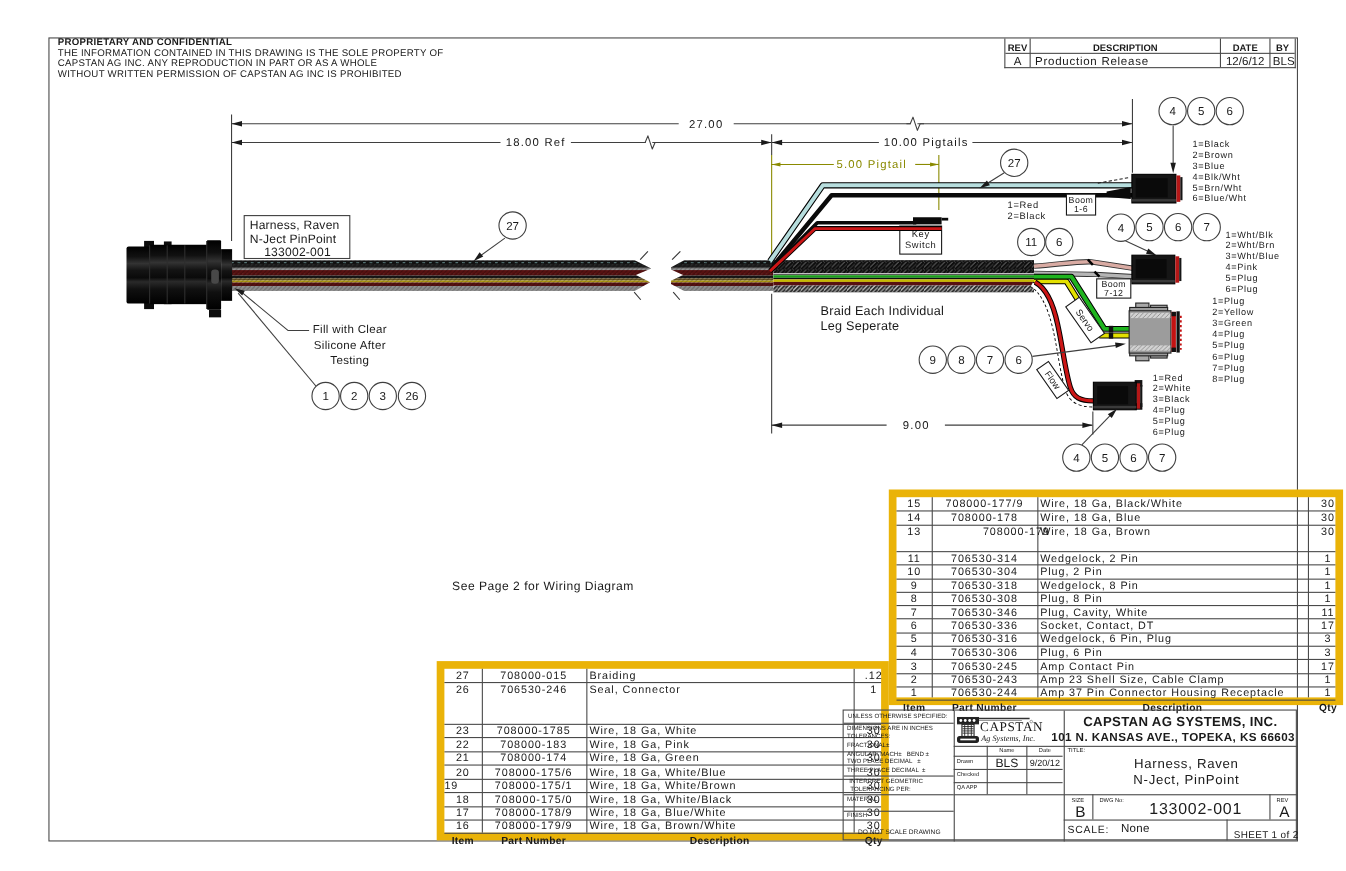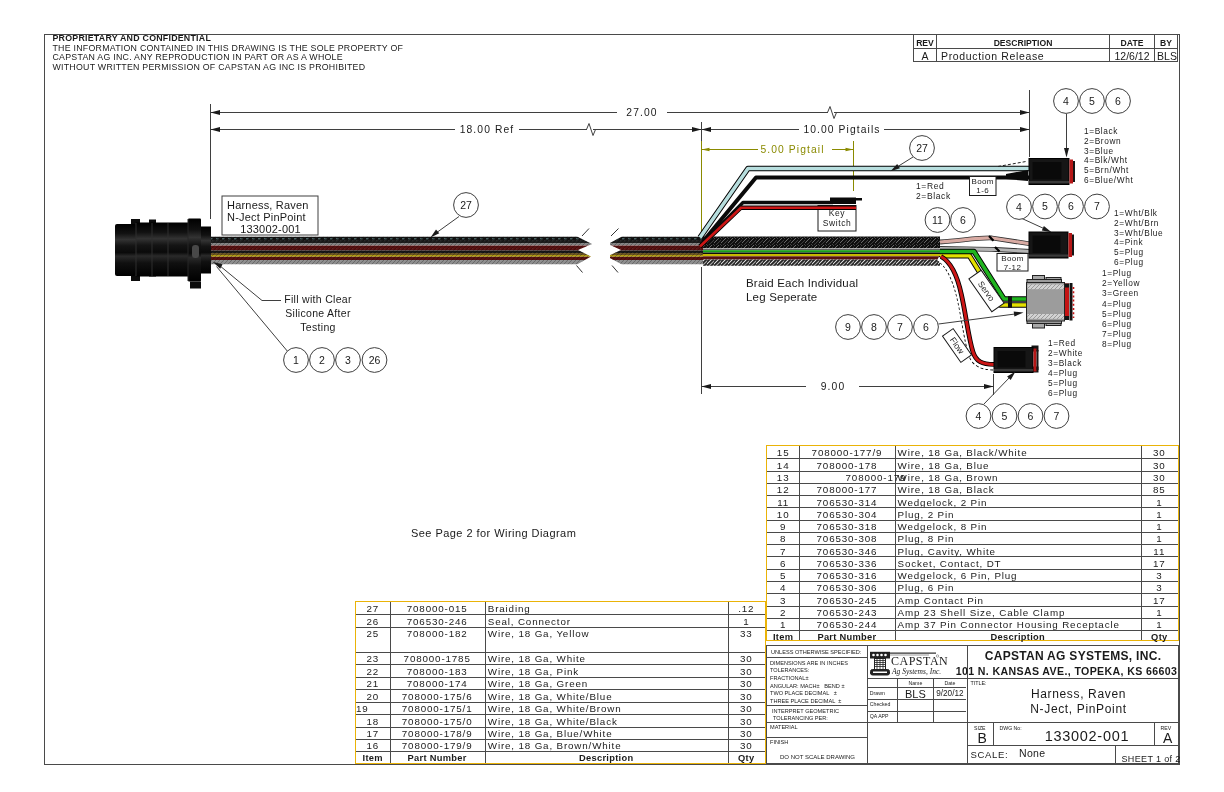--- a/index.html
+++ b/index.html
@@ -1,21 +1,21 @@
 <!DOCTYPE html>
 <html><head>
 <meta charset="utf-8">
 <style>
 html,body{margin:0;padding:0;background:#fff;}
 #page{position:relative;width:1224px;height:792px;background:#fff;overflow:hidden;
   font-family:"Liberation Sans",sans-serif;color:#1a1a1a;}
 .abs{position:absolute;}
 .t{position:absolute;white-space:nowrap;}
 svg{position:absolute;left:0;top:0;}
-.bom{position:absolute;border:1px solid #eab308;font-size:9.8px;box-sizing:border-box;letter-spacing:0.85px;}
+.bom{position:absolute;border:7px solid #eab308;font-size:9.8px;box-sizing:border-box;letter-spacing:0.85px;margin-left:42px;}
 .bom .row{position:absolute;left:0;width:100%;border-top:1px solid #4a4a4a;box-sizing:border-box;}
 .bom .c{position:absolute;top:0.5px;white-space:nowrap;}
 .bom .v{position:absolute;top:0;width:1px;height:100%;background:#4a4a4a;}
 .bom .hd .c{font-weight:bold;font-size:9.3px;letter-spacing:0.3px;}
 </style>
 </head>
 <body>
 <div id="page">
 <div class="abs" style="left:44px;top:34px;width:1134px;height:729px;border:1px solid #4a4a4a;"></div>
 <div class="t" style="left:52.5px;top:34.3px;font-size:8.8px;line-height:9.4px;letter-spacing:0.25px;">
@@ -49,26 +49,20 @@
         <div class="c" style="left:33.5px;width:95.3px;text-align:center;">708000-015</div>
         <div class="c" style="left:131.8px;">Braiding</div>
         <div class="c" style="left:371.6px;width:37.4px;text-align:center;">.12</div>
       </div>
       <div class="row" style="top:12.45px;height:12.45px;">
         <div class="c" style="left:0;width:33.5px;text-align:center;">26</div>
         <div class="c" style="left:33.5px;width:95.3px;text-align:center;">706530-246</div>
         <div class="c" style="left:131.8px;">Seal, Connector</div>
         <div class="c" style="left:371.6px;width:37.4px;text-align:center;">1</div>
       </div>
-      <div class="row" style="top:24.90px;height:12.45px;">
-        <div class="c" style="left:0;width:33.5px;text-align:center;">25</div>
-        <div class="c" style="left:33.5px;width:95.3px;text-align:center;">708000-182</div>
-        <div class="c" style="left:131.8px;">Wire, 18 Ga, Yellow</div>
-        <div class="c" style="left:371.6px;width:37.4px;text-align:center;">33</div>
-      </div>
       <div class="row" style="top:49.80px;height:12.45px;">
         <div class="c" style="left:0;width:33.5px;text-align:center;">23</div>
         <div class="c" style="left:33.5px;width:95.3px;text-align:center;">708000-1785</div>
         <div class="c" style="left:131.8px;">Wire, 18 Ga, White</div>
         <div class="c" style="left:371.6px;width:37.4px;text-align:center;">30</div>
       </div>
       <div class="row" style="top:62.25px;height:12.45px;">
         <div class="c" style="left:0;width:33.5px;text-align:center;">22</div>
         <div class="c" style="left:33.5px;width:95.3px;text-align:center;">708000-183</div>
         <div class="c" style="left:131.8px;">Wire, 18 Ga, Pink</div>
@@ -131,26 +125,20 @@
         <div class="c" style="left:0;width:32.3px;text-align:center;">14</div>
         <div class="c" style="left:32.3px;width:95.3px;text-align:center;">708000-178</div>
         <div class="c" style="left:130.6px;">Wire, 18 Ga, Blue</div>
         <div class="c" style="left:374px;width:36.6px;text-align:center;">30</div>
       </div>
       <div class="row" style="top:24.54px;height:12.27px;">
         <div class="c" style="left:0;width:32.3px;text-align:center;">13</div>
         <div class="c" style="left:32.3px;width:95.3px;text-align:center;padding-left:29px;">708000-179</div>
         <div class="c" style="left:130.6px;">Wire, 18 Ga, Brown</div>
         <div class="c" style="left:374px;width:36.6px;text-align:center;">30</div>
-      </div>
-      <div class="row" style="top:36.81px;height:12.27px;">
-        <div class="c" style="left:0;width:32.3px;text-align:center;">12</div>
-        <div class="c" style="left:32.3px;width:95.3px;text-align:center;">708000-177</div>
-        <div class="c" style="left:130.6px;">Wire, 18 Ga, Black</div>
-        <div class="c" style="left:374px;width:36.6px;text-align:center;">85</div>
       </div>
       <div class="row" style="top:49.08px;height:12.27px;">
         <div class="c" style="left:0;width:32.3px;text-align:center;">11</div>
         <div class="c" style="left:32.3px;width:95.3px;text-align:center;">706530-314</div>
         <div class="c" style="left:130.6px;">Wedgelock, 2 Pin</div>
         <div class="c" style="left:374px;width:36.6px;text-align:center;">1</div>
       </div>
       <div class="row" style="top:61.35px;height:12.27px;">
         <div class="c" style="left:0;width:32.3px;text-align:center;">10</div>
         <div class="c" style="left:32.3px;width:95.3px;text-align:center;">706530-304</div>

